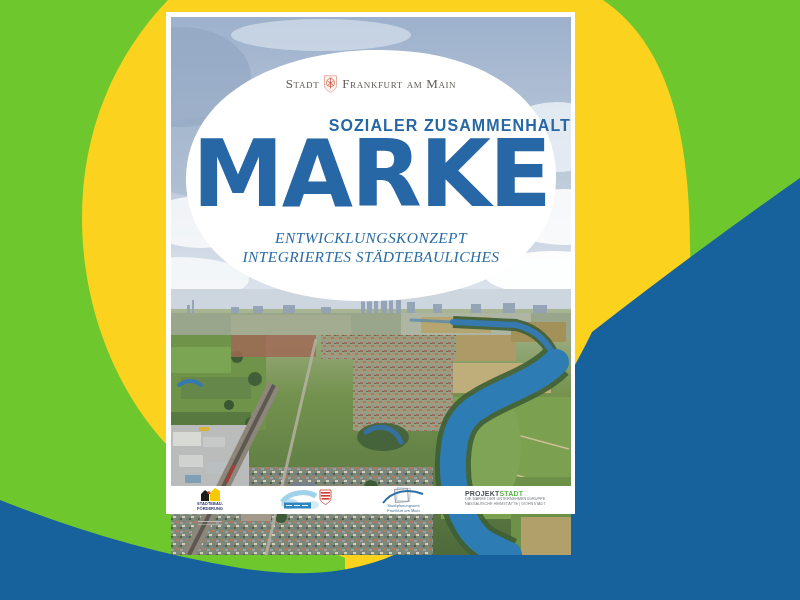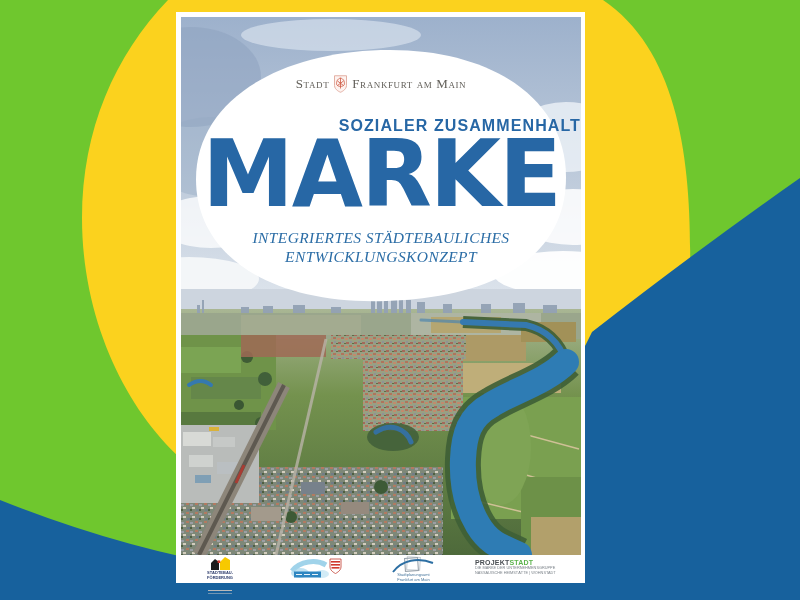--- a/index.html
+++ b/index.html
@@ -1,19 +1,19 @@
 <!DOCTYPE html>
 <html><head>
 <meta charset="utf-8">
 <style>
   html,body{margin:0;padding:0;background:#fff;}
   .stage{position:relative;width:800px;height:600px;overflow:hidden;font-family:"Liberation Sans",sans-serif;}
   .bg-svg{position:absolute;left:0;top:0;}
   
-  .cover{position:absolute;left:176px;top:12px;width:409px;height:571px;background:#ffffff;}
+  .cover{position:absolute;left:166px;top:12px;width:409px;height:502px;background:#ffffff;}
   .photo{position:absolute;left:5px;top:5px;width:400px;height:538px;overflow:hidden;background:#b9c6d8;}
   .photo>svg{display:block;}
   
   .titleblock{position:absolute;left:0;top:0;width:400px;height:320px;pointer-events:none;}
   .publisher{position:absolute;top:58px;left:0;width:100%;display:flex;justify-content:center;align-items:center;gap:4px;
      font-family:"Liberation Serif",serif;font-variant:small-caps;font-size:13px;letter-spacing:.6px;color:#63605a;}
   .kicker{position:absolute;top:100px;left:0;width:100%;text-align:right;font-weight:bold;font-size:16px;
      letter-spacing:1.1px;color:#2767a5;}
   .nied{position:absolute;top:112px;left:0;width:100%;text-align:center;font-family:"DejaVu Sans",sans-serif;
      font-weight:bold;font-size:92px;line-height:1;letter-spacing:-2px;color:#2767a5;}
@@ -194,22 +194,22 @@
           <span>Stadt</span>
           <svg width="15" height="18" viewBox="0 0 20 24">
             <path d="M2,1 h16 v13 c0,6 -8,9 -8,9 c0,0 -8,-3 -8,-9 Z" fill="#fdf3f0" stroke="#e0a79a" stroke-width="1.2"></path>
             <path d="M10,4 c-4,1 -6,5 -5,9 c2,3 8,3 10,0 c1,-4 -1,-8 -5,-9 Z M6,8 l8,6 M14,8 l-8,6 M10,4 v14" fill="none" stroke="#cf5b45" stroke-width="1.1"></path>
           </svg>
           <span>Frankfurt am Main</span>
         </div>
         <div class="kicker">SOZIALER ZUSAMMENHALT</div>
         <div class="nied">MARKE</div>
         <div class="subtitle">
+          <div>ENTWICKLUNGSKONZEPT</div>
           <div>INTEGRIERTES STÄDTEBAULICHES</div>
-          <div>ENTWICKLUNGSKONZEPT</div>
         </div>
       </div>
     </div>
 
     <div class="logostrip">
 
       <div class="logoblock lb1">
         <svg width="30" height="15" viewBox="0 0 30 15">
           <polygon points="6,14 14,14 14,6 10,3 6,7" fill="#1c1c1c"></polygon>
           <polygon points="15,14 25,14 25,4 20,1 15,6" fill="#f7c900"></polygon>

